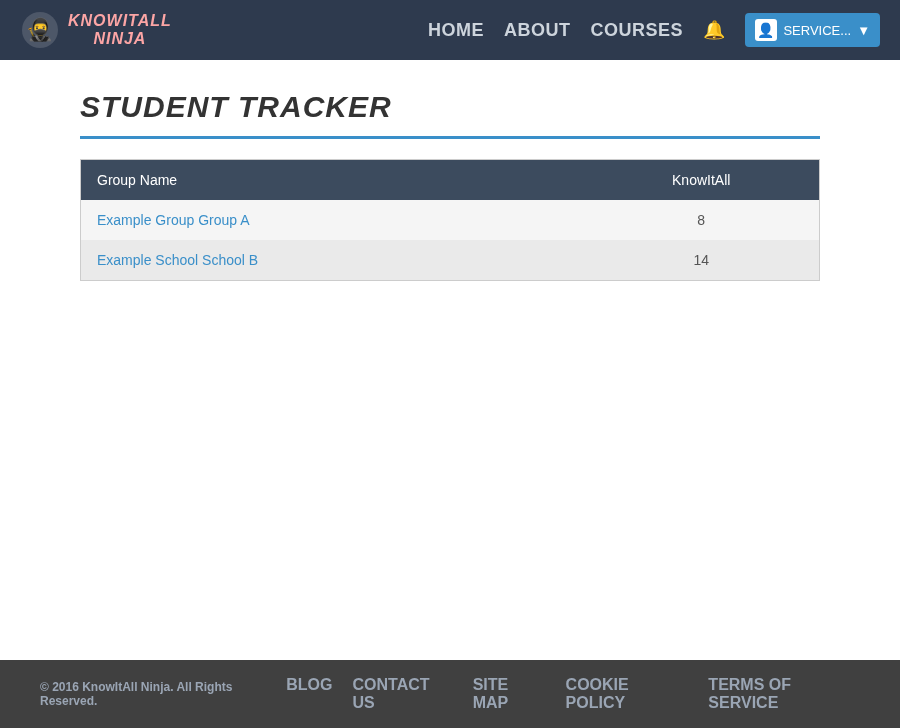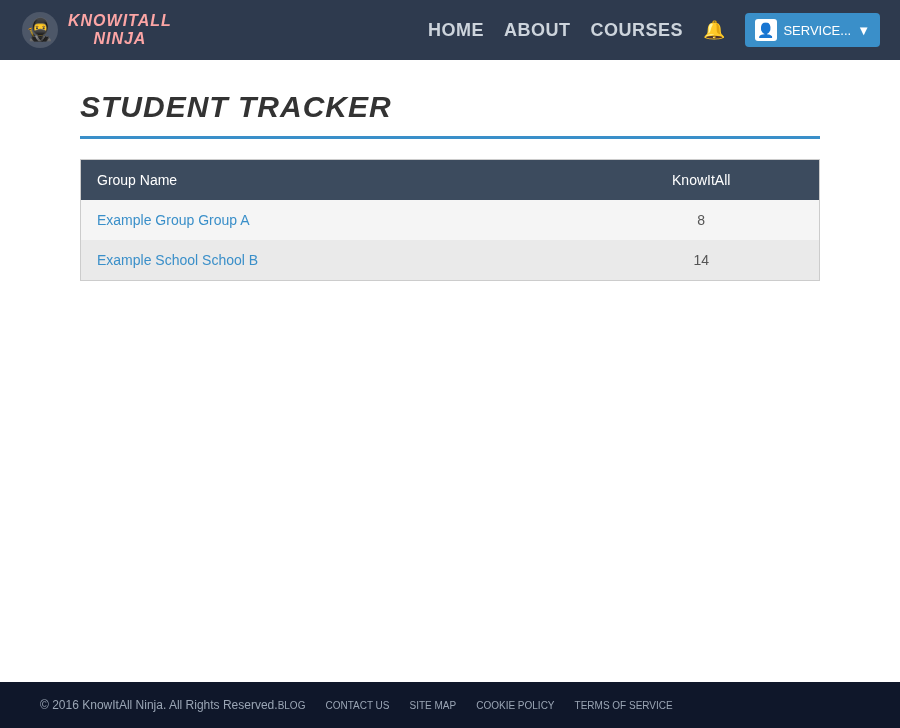--- a/index.html
+++ b/index.html
@@ -134,35 +134,37 @@
       color: #555;
     }
     .group-link {
       color: #3a8fc9;
       text-decoration: none;
       cursor: pointer;
     }
 
     
     .footer {
-      background: #0f172a;
+      background: #404040;
       color: #9aa5b4;
       font-size: 12px;
       padding: 16px 40px;
       display: flex;
-      align-items: center;
+      justify-content: space-between;
+      align-items: center;
+      font-weight: bold;
     }
     .footer-links {
       display: flex;
       gap: 20px;
     }
     .footer-link {
       color: #9aa5b4;
       text-decoration: none;
-      font-size: 10px;
+      font-size: 16px;
       text-transform: uppercase;
     }
   </style>
 </head>
 <body>
 
 <header class="header">
   <div class="logo-area">
     <svg class="logo-ninja" viewBox="0 0 40 40">
       <circle cx="20" cy="20" r="18" fill="#fff" opacity="0.15"></circle>

